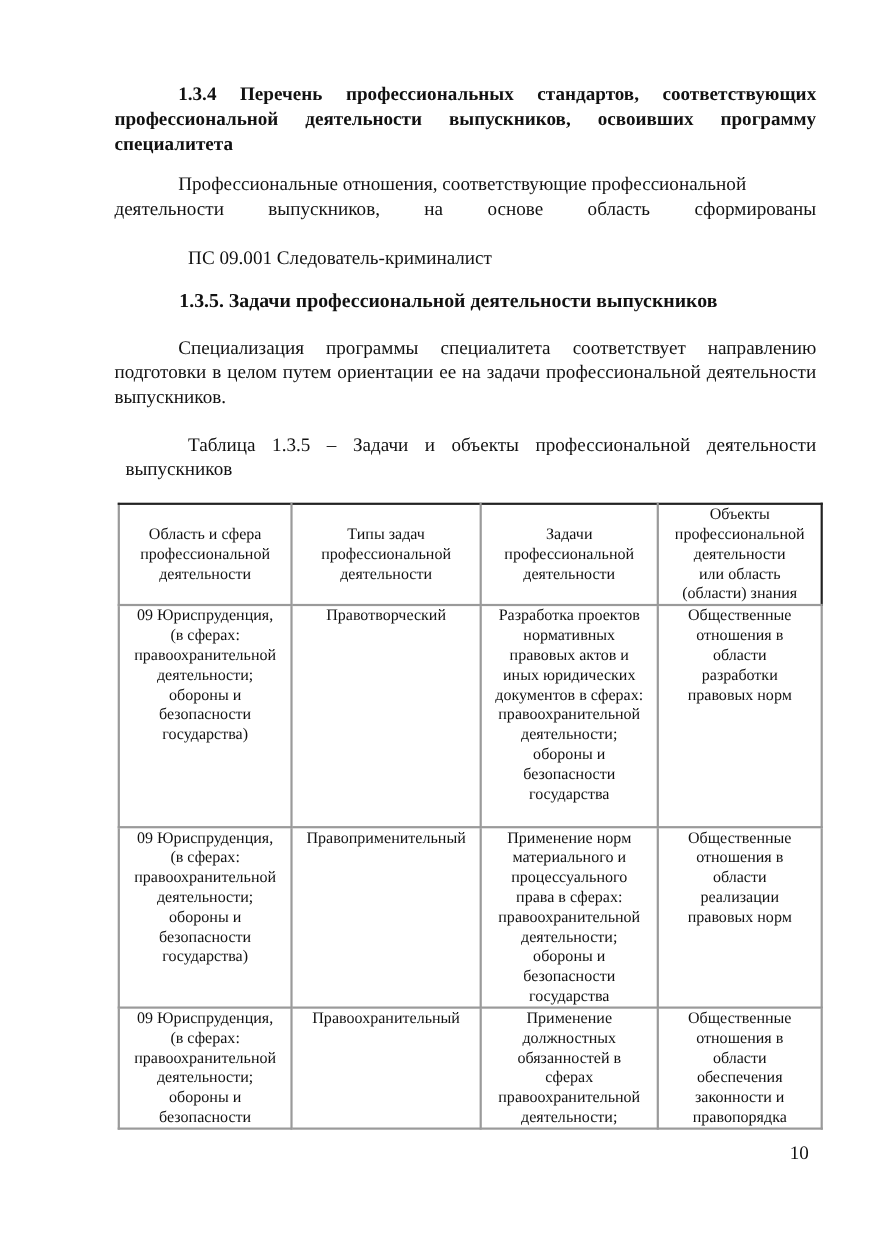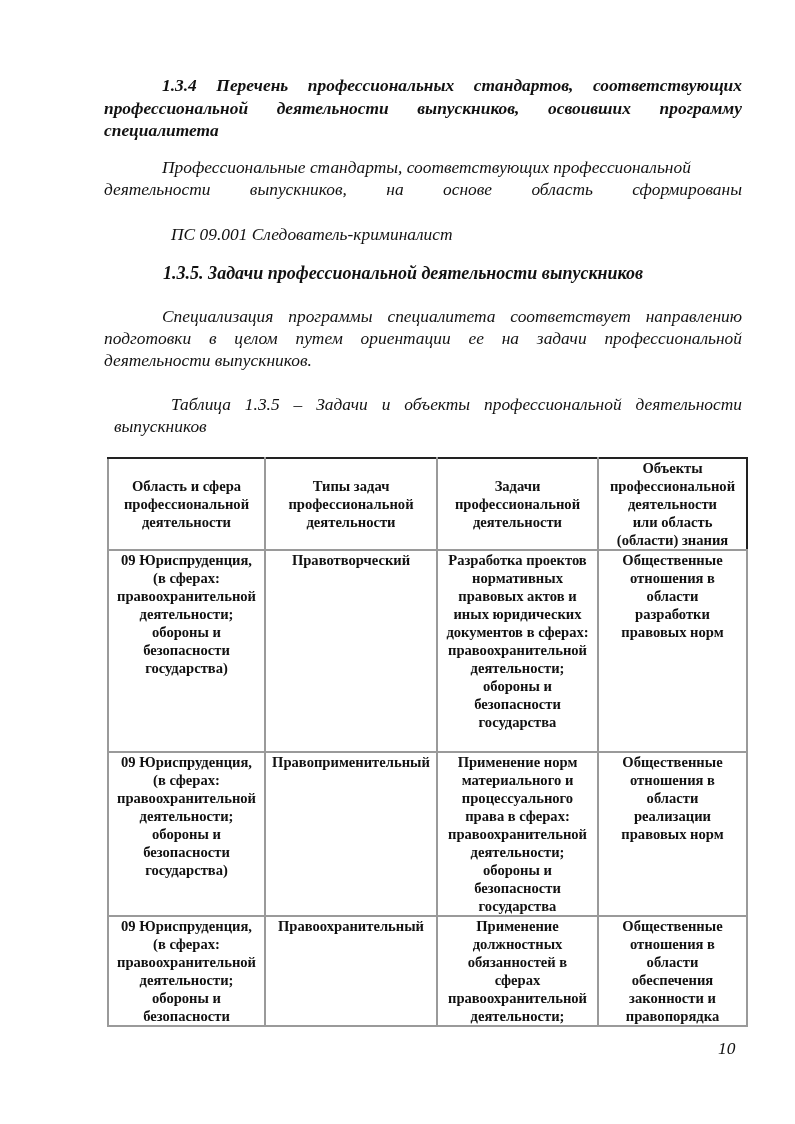--- a/index.html
+++ b/index.html
@@ -1,21 +1,21 @@
 <!DOCTYPE html>
 <html><head>
 <meta charset="utf-8">
 <style>
   html, body { margin: 0; padding: 0; background: #ffffff; }
   body {
     width: 795px; height: 1124px; position: relative; overflow: hidden;
     font-family: "Liberation Serif", "DejaVu Serif", serif;
     color: #111111;
   }
-  .abs { position: absolute; font-style: italic; }
+  .abs { position: absolute; }
   .heading {
     left: 104px; width: 638px; top: 74px;
     font-weight: bold; font-size: 17.4px; line-height: 22.5px;
     text-align: justify; text-align-last: left;
     text-indent: 58px;
   }
   .para {
     left: 104px; width: 638px;
     font-size: 17.4px; line-height: 22px;
     text-align: justify; text-align-last: left;
@@ -38,39 +38,39 @@
     position: absolute; left: 107px; top: 457px;
     width: 639px; border-collapse: collapse;
     font-size: 14.6px; line-height: 18px;
     table-layout: fixed;
   }
   table.tasks td, table.tasks th {
     border: 2px solid #9a9a9a;
     vertical-align: top;
     text-align: center;
     padding: 0 2px;
-    font-weight: bold;
+    font-weight: normal;
   }
   table.tasks thead th { vertical-align: middle; height: 88px; }
   table.tasks thead tr th { border-top: 2px solid #222; }
   table.tasks thead tr th:last-child { border-right: 2px solid #222; }
   table.tasks tr.r1 td { height: 200px; }
   table.tasks tr.r2 td { height: 162px; }
   table.tasks tr.r3 td { height: 108px; }
   .cell-line { display:block; }
 
   .page-number { left: 718px; top: 1038px; font-size: 17.4px; }
 </style>
 </head>
 <body>
 
 <div class="abs heading">1.3.4  Перечень профессиональных стандартов, соответствующих профессиональной деятельности выпускников, освоивших программу специалитета</div>
 
 <div class="abs para p1">
-  <div>Профессиональные стандарты, соответствующих профессиональной</div>
+  <div>Профессиональные отношения, соответствующие профессиональной</div>
   <div class="l2">
     <span>деятельности</span>
     <span>выпускников,</span>
     <span>на</span>
     <span>основе</span>
     <span>область</span>
     <span>сформированы</span>
   </div>
 </div>
 

